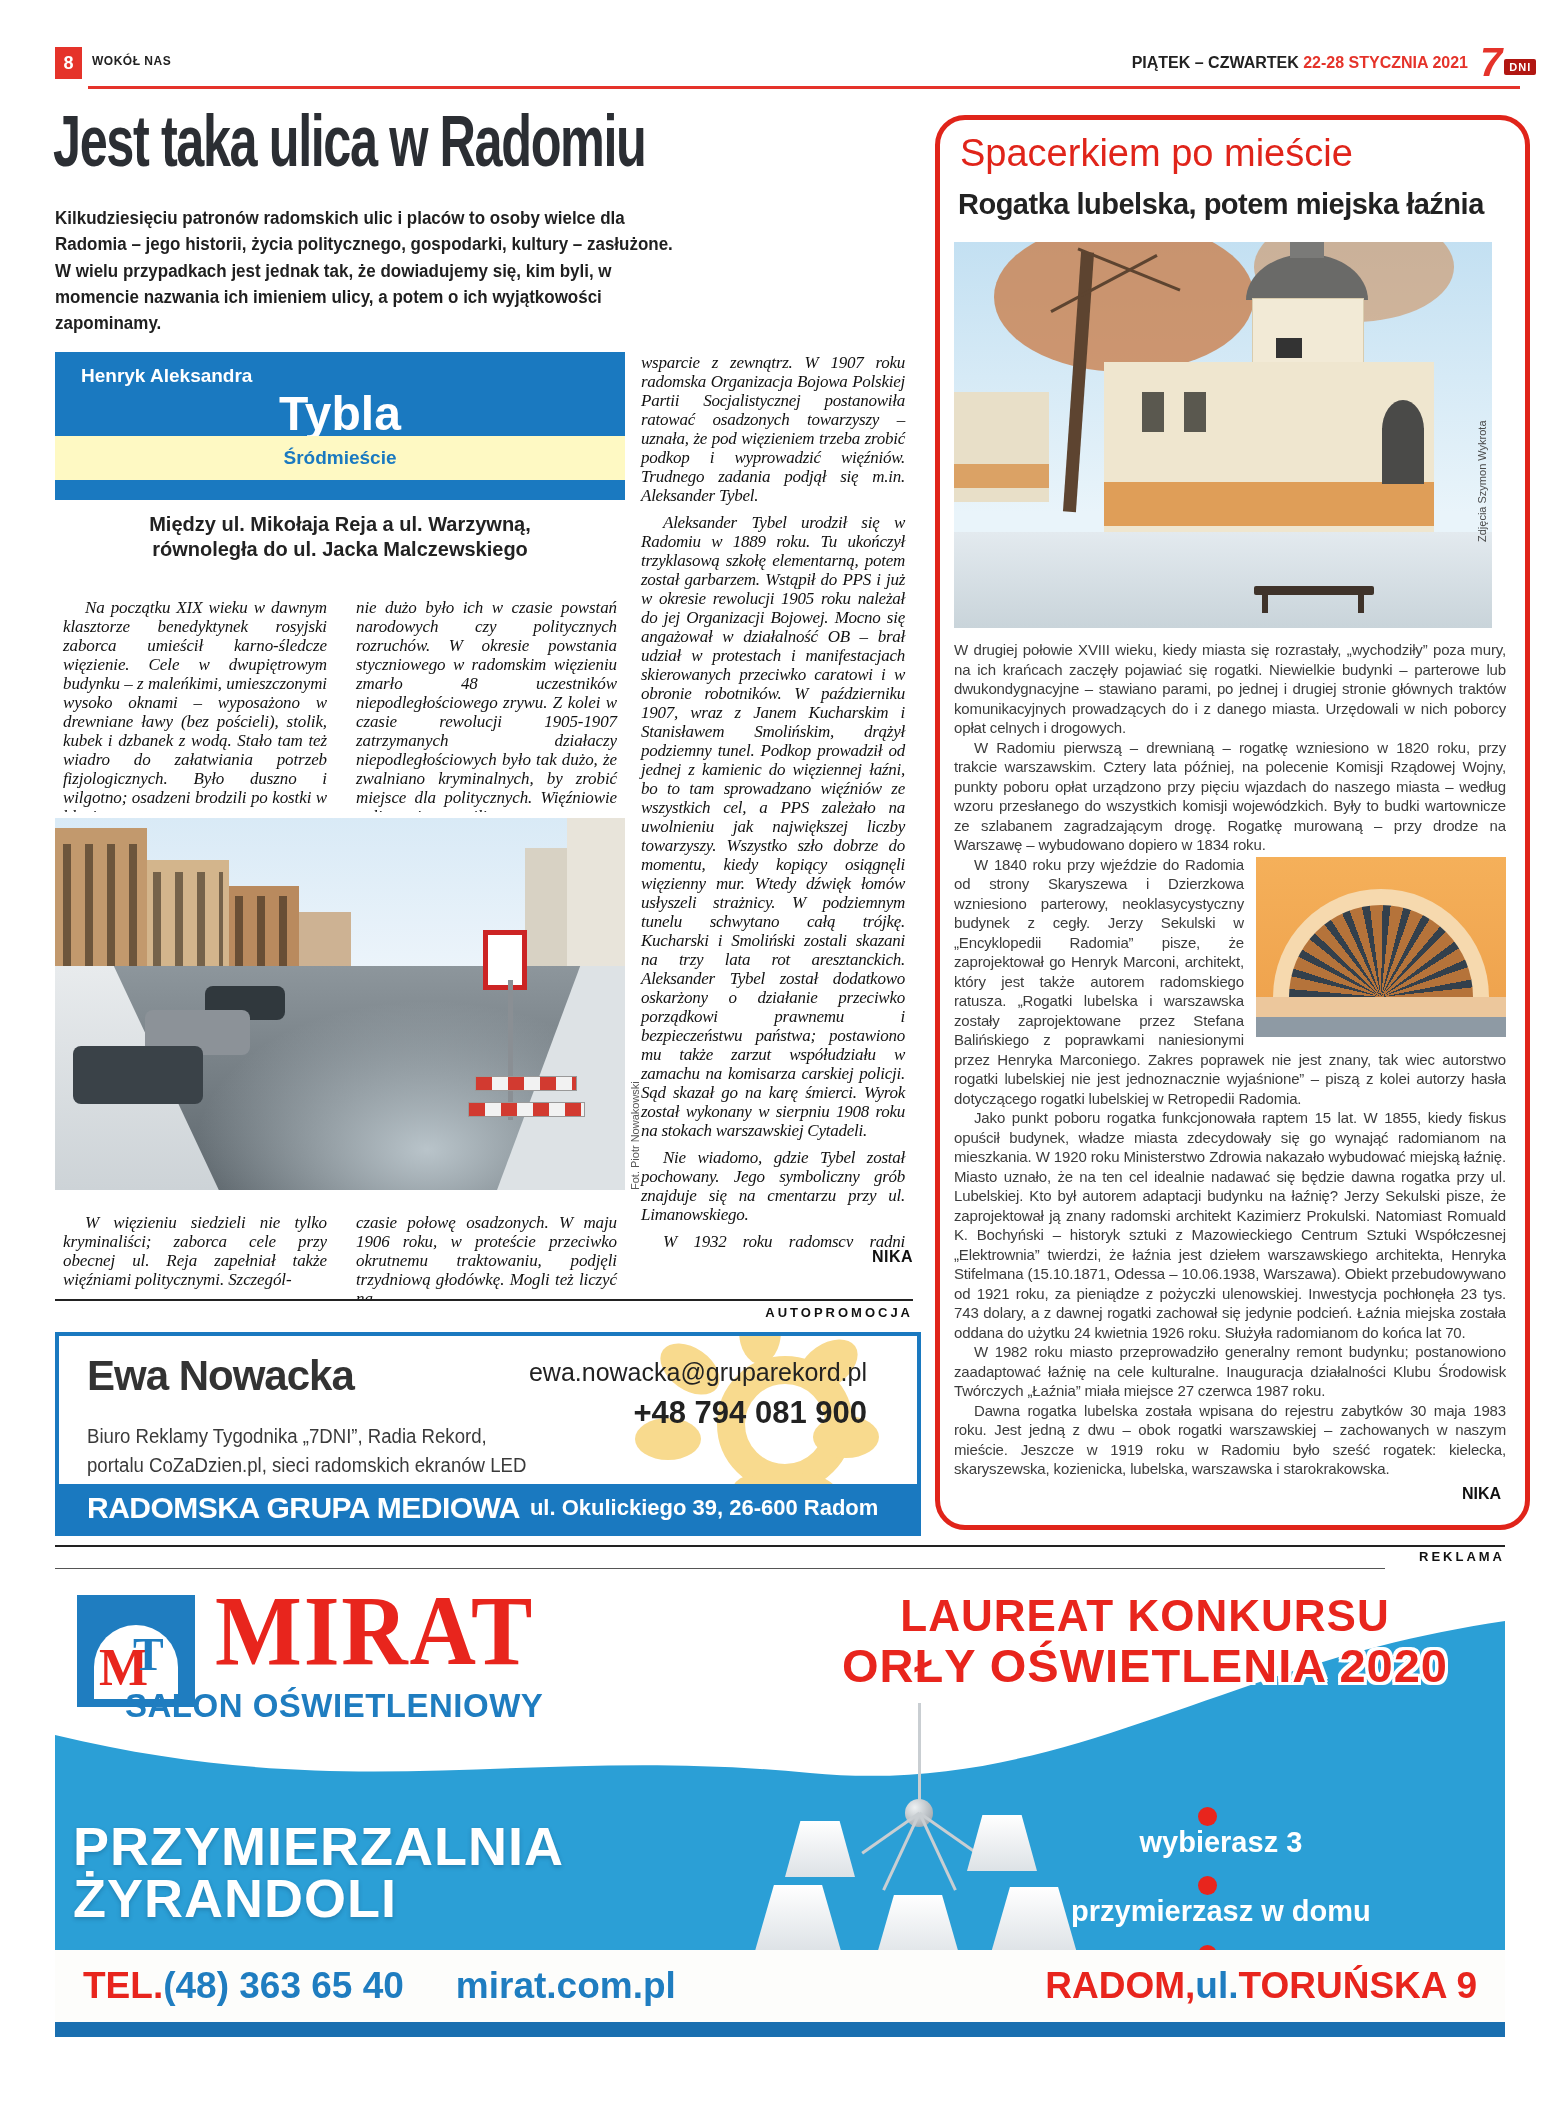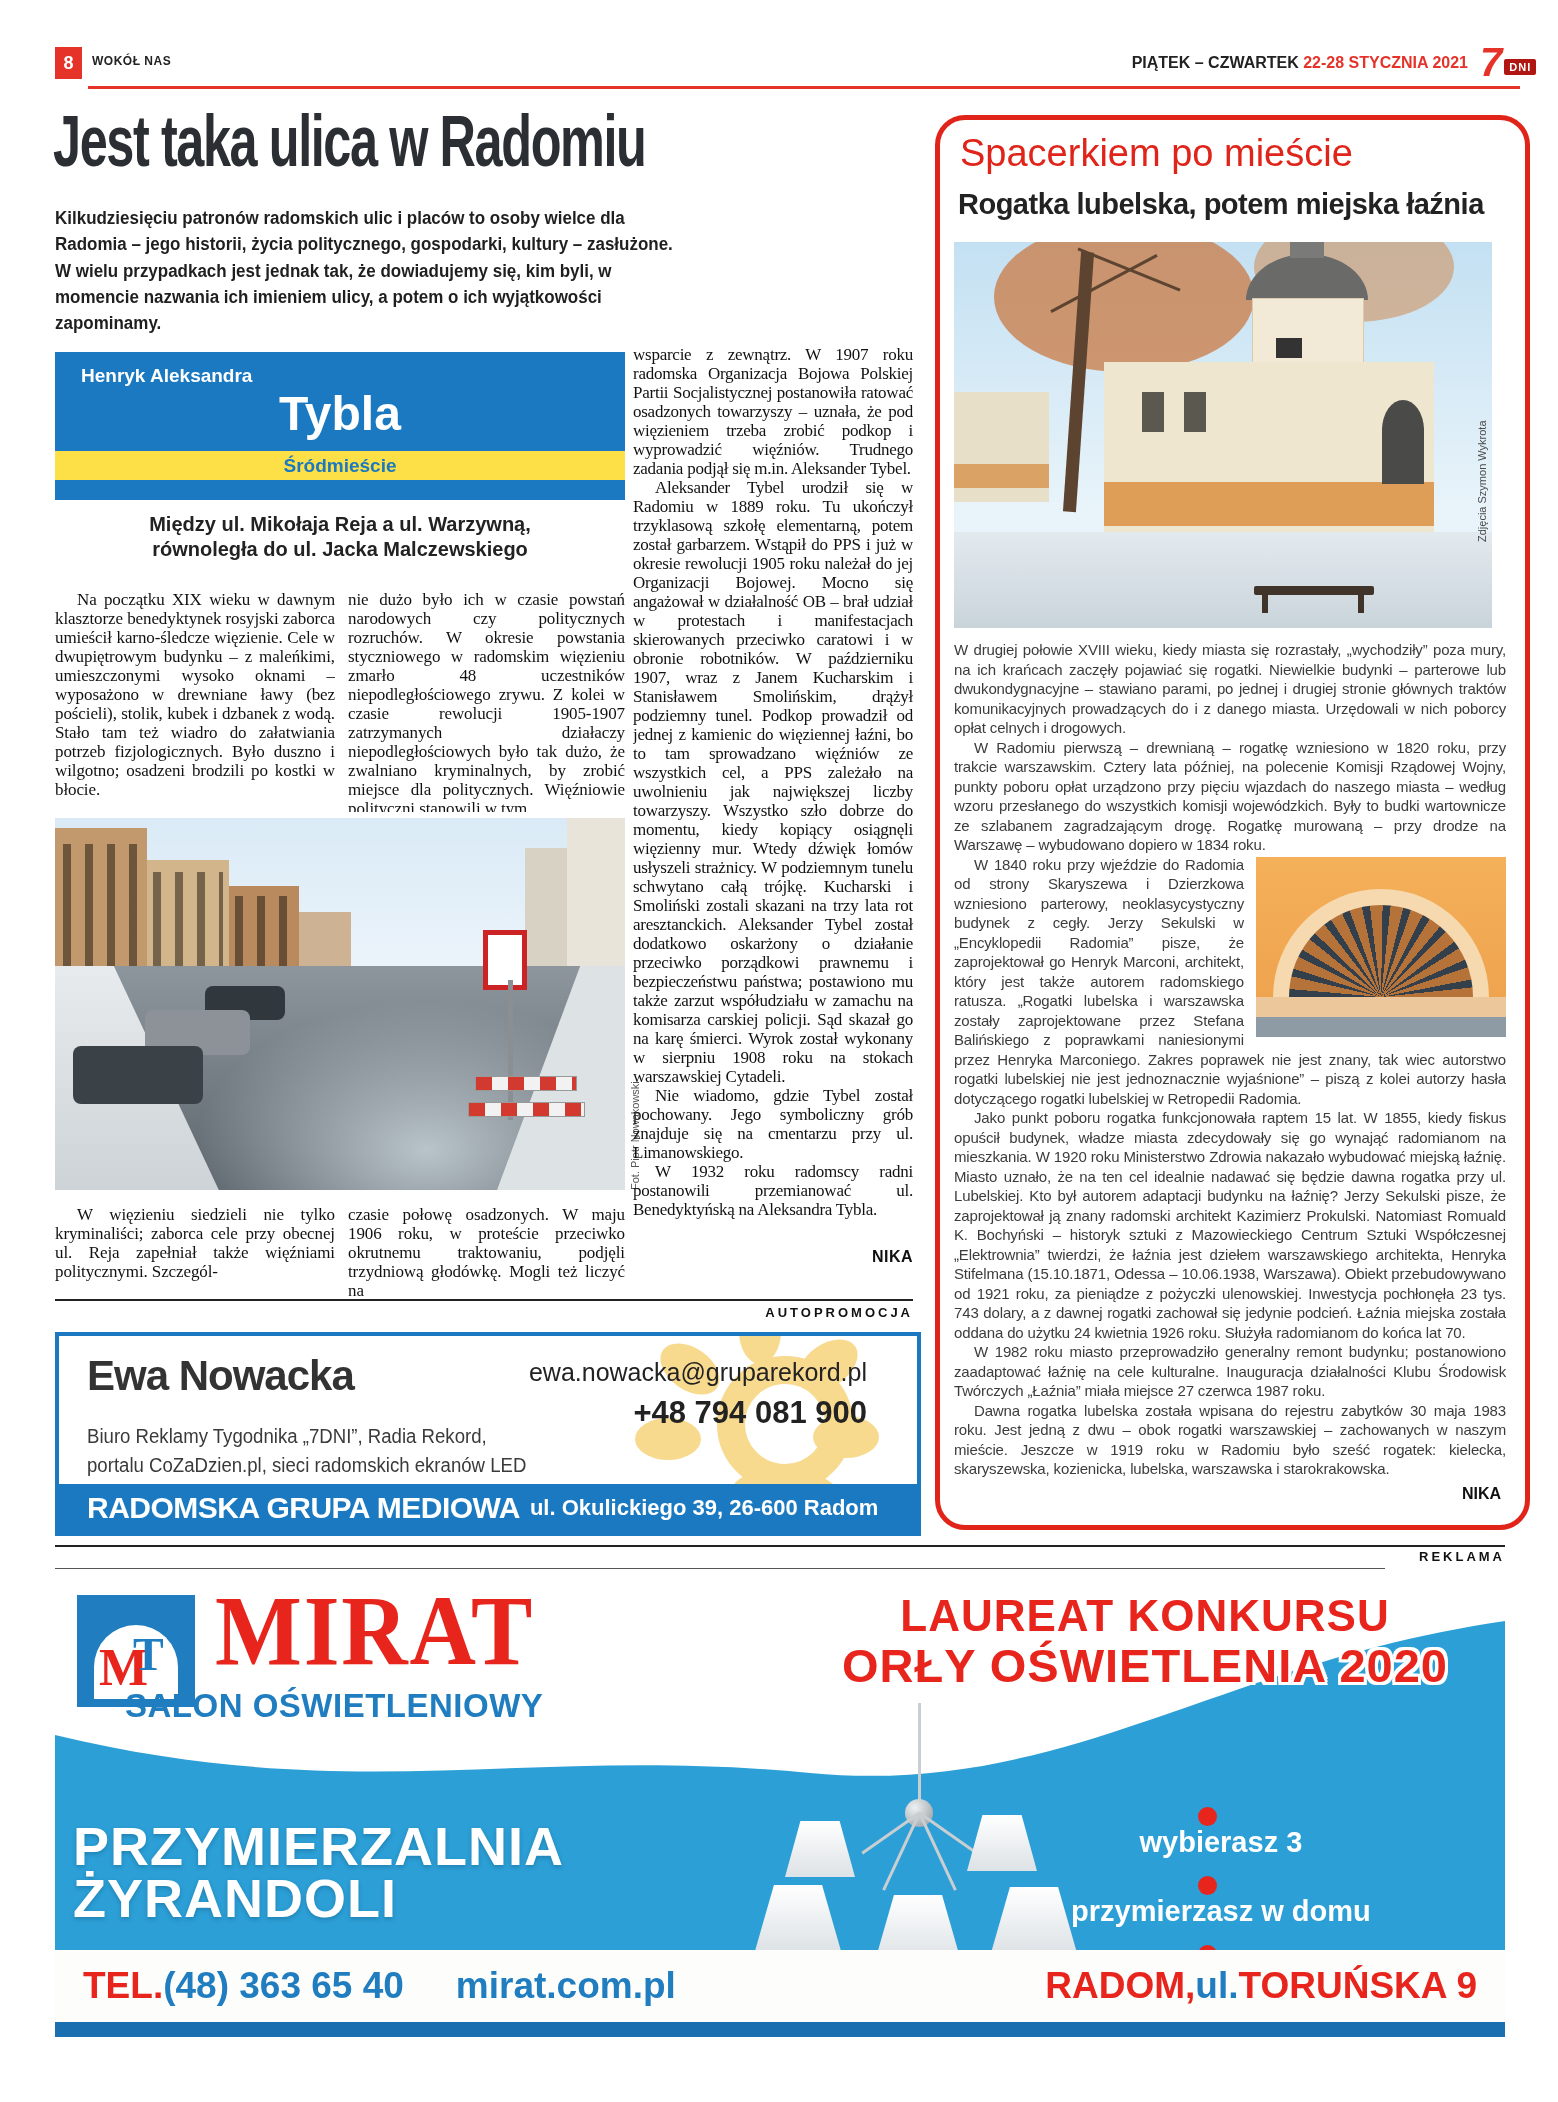--- a/index.html
+++ b/index.html
@@ -18,27 +18,27 @@
               border-radius:2px;margin-left:2px;margin-top:10px;letter-spacing:1px;}
   .redrule{left:88px;top:86px;width:1432px;height:3px;background:#e5332a;}
   
   .headline{left:53px;top:100px;font-size:72px;font-weight:900;color:#2b2e33;letter-spacing:-2px;
             transform:scaleX(.70);transform-origin:left top;white-space:nowrap;}
   .lead{left:55px;top:205px;width:648px;font-size:17.5px;font-weight:600;line-height:1.5;color:#1f1f1f;
         transform:scaleX(.97);transform-origin:left top;}
   .streetbox{left:55px;top:352px;width:570px;height:148px;background:#1a79c0;}
   .streetbox .kicker{left:26px;top:13px;color:#fff;font-weight:bold;font-size:19px;}
   .streetbox .name{left:0;top:34px;width:100%;text-align:center;color:#fff;font-weight:bold;font-size:48px;}
-  .streetbox .strip{left:0;bottom:20px;width:100%;height:29px;background:#fde047;display:flex;
+  .streetbox .strip{left:0;bottom:20px;width:100%;height:44px;background:#fef9c3;display:flex;
                     align-items:center;justify-content:center;}
   .streetbox .district{color:#1a79c0;font-weight:bold;font-size:19px;}
   .locline{left:55px;width:570px;text-align:center;font-weight:bold;font-size:20px;color:#222;}
   .serifcol{font-family:"Liberation Serif",serif;font-size:17px;line-height:19px;text-align:justify;
             color:#111;letter-spacing:-.1px;overflow:hidden;}
-  .serifcol p{margin:0;}
+  .serifcol p{margin:8px;font-style:italic;}
   .serifcol p.ind{text-indent:22px;}
   .col3{font-size:17px;line-height:19px;letter-spacing:-.25px;}
   .byline{font-weight:bold;font-size:16px;color:#111;text-align:right;letter-spacing:.5px;}
   
   .photo1{left:55px;top:818px;width:570px;height:372px;overflow:hidden;background:linear-gradient(#d9eaf6,#eef5fb 45%);}
   .ph1-road{left:0;top:148px;width:100%;height:224px;background:linear-gradient(#8d969c,#5d666c);}
   .ph1-wet{left:120px;top:170px;width:420px;height:202px;background:radial-gradient(ellipse at 60% 80%,#b9c4ca 0%,rgba(185,196,202,0) 65%);}
   .ph1-snowL{left:0;top:148px;width:210px;height:224px;background:linear-gradient(#e8ebed,#cdd3d7);
              clip-path:polygon(0 0,28% 0,78% 100%,0 100%);}
   .ph1-snowR{right:0;top:148px;width:160px;height:224px;background:#dde2e5;clip-path:polygon(72% 0,100% 0,100% 100%,20% 100%);}

